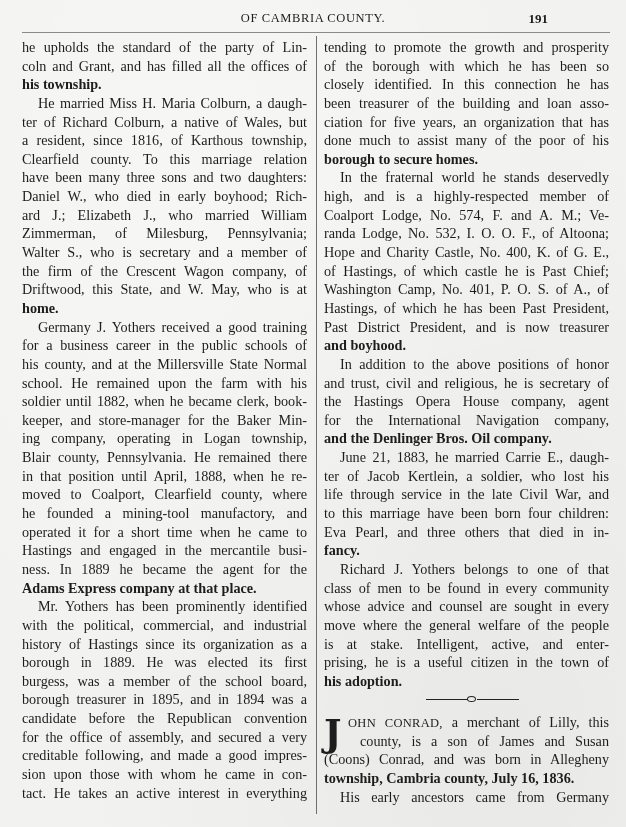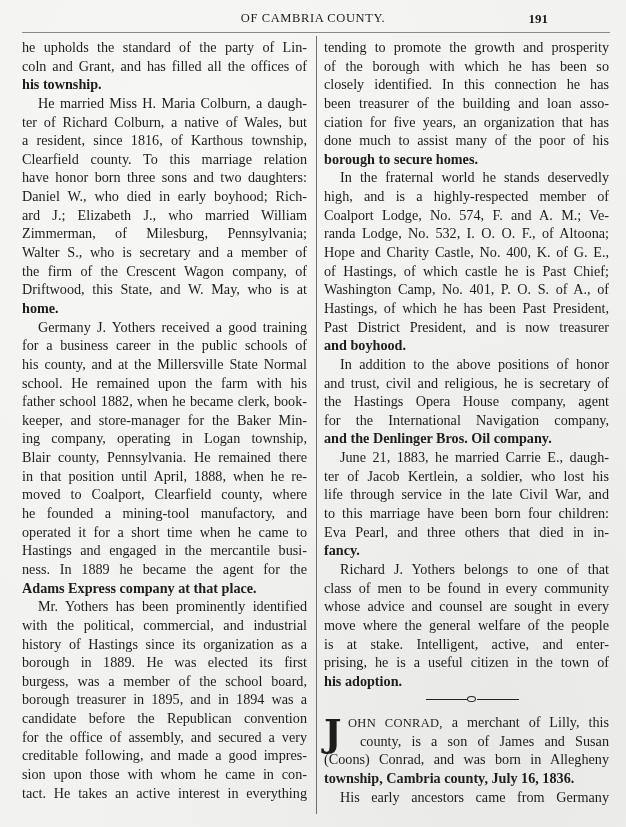--- a/index.html
+++ b/index.html
@@ -151,33 +151,33 @@
   <div class="col-divider"></div>
 
   <div class="column col-left" id="left-col">
       <span class="line">he upholds the standard of the party of Lin-</span>
       <span class="line">coln and Grant, and has filled all the offices of</span>
       <span class="line last">his township.</span>
       <span class="line indent">He married Miss H. Maria Colburn, a daugh-</span>
       <span class="line">ter of Richard Colburn, a native of Wales, but</span>
       <span class="line">a resident, since 1816, of Karthous township,</span>
       <span class="line">Clearfield county.  To this marriage relation</span>
-      <span class="line">have honor born three sons and two daughters:</span>
+      <span class="line">have been many three sons and two daughters:</span>
       <span class="line">Daniel W., who died in early boyhood; Rich-</span>
       <span class="line">ard J.; Elizabeth J., who married William</span>
       <span class="line">Zimmerman, of Milesburg, Pennsylvania;</span>
       <span class="line">Walter S., who is secretary and a member of</span>
       <span class="line">the firm of the Crescent Wagon company, of</span>
       <span class="line">Driftwood, this State, and W. May, who is at</span>
       <span class="line last">home.</span>
       <span class="line indent">Germany J. Yothers received a good training</span>
       <span class="line">for a business career in the public schools of</span>
       <span class="line">his county, and at the Millersville State Normal</span>
       <span class="line">school.  He remained upon the farm with his</span>
-      <span class="line">father school 1882, when he became clerk, book-</span>
+      <span class="line">soldier until 1882, when he became clerk, book-</span>
       <span class="line">keeper, and store-manager for the Baker Min-</span>
       <span class="line">ing company, operating in Logan township,</span>
       <span class="line">Blair county, Pennsylvania.  He remained there</span>
       <span class="line">in that position until April, 1888, when he re-</span>
       <span class="line">moved to Coalport, Clearfield county, where</span>
       <span class="line">he founded a mining-tool manufactory, and</span>
       <span class="line">operated it for a short time when he came to</span>
       <span class="line">Hastings and engaged in the mercantile busi-</span>
       <span class="line">ness.  In 1889 he became the agent for the</span>
       <span class="line last">Adams Express company at that place.</span>

